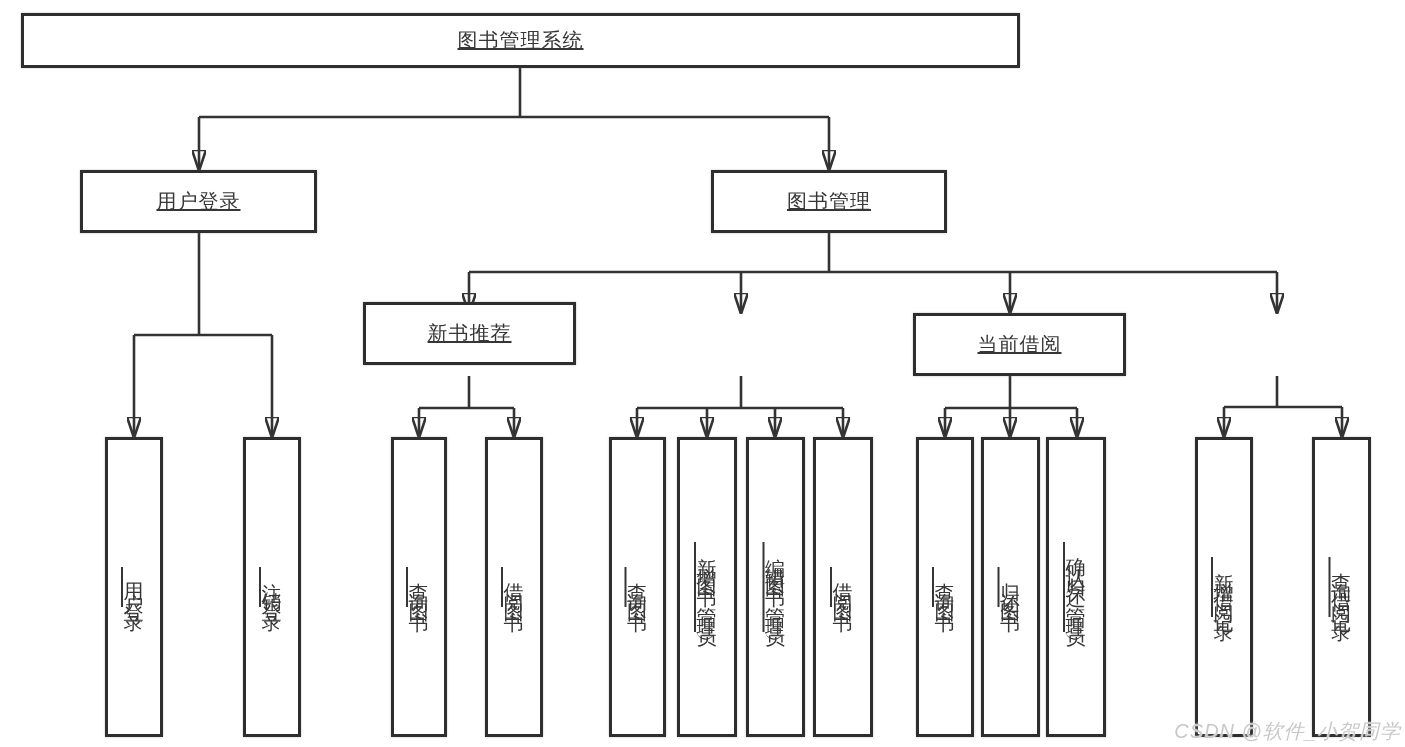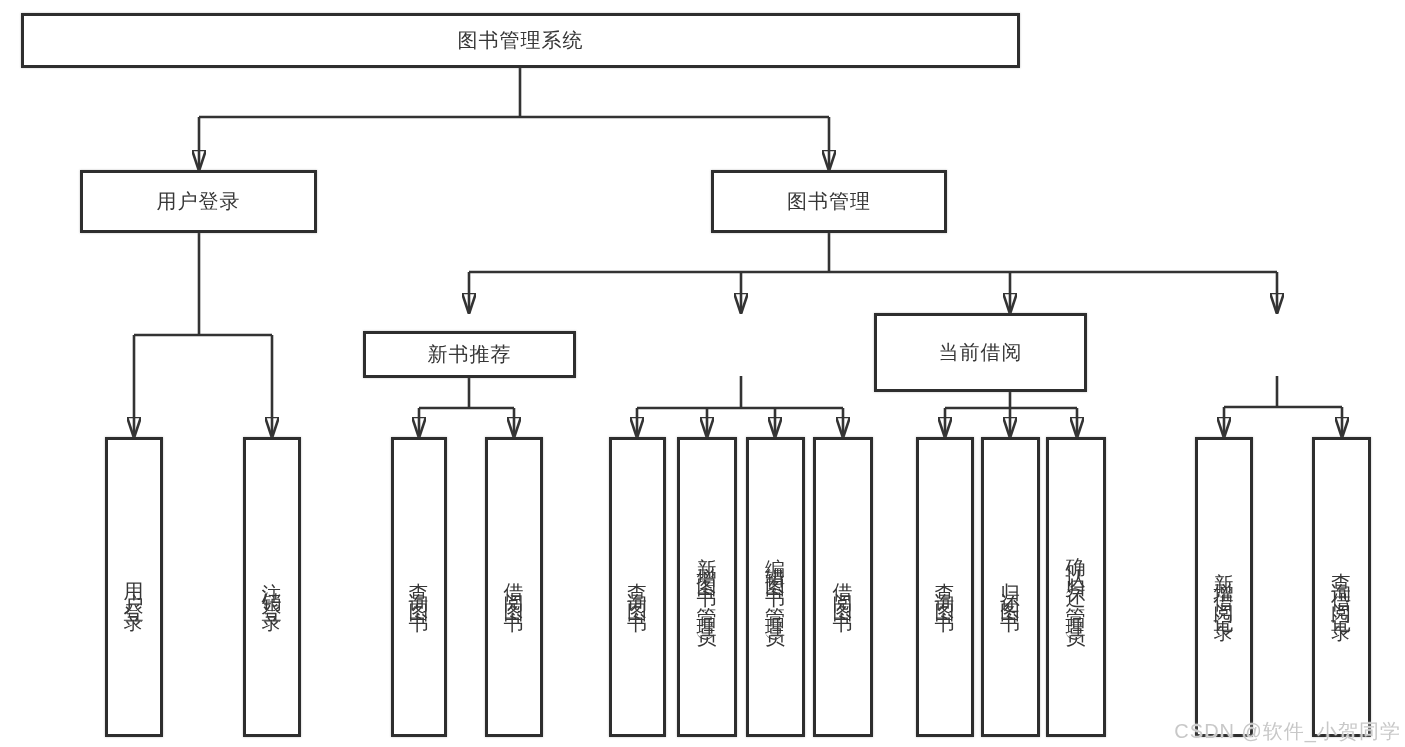--- a/index.html
+++ b/index.html
@@ -26,38 +26,40 @@
     box-sizing: border-box;
     background: #ffffff;
     border: 3px solid #2e2e2e;
     color: #363636;
     display: flex;
     align-items: center;
     justify-content: center;
     font-size: 20px;
     letter-spacing: 1px;
     box-shadow: 0 0 2px rgba(120,120,120,0.45);
+    text-decoration: underline;
   }
   .vnode {
     writing-mode: vertical-rl;
     text-orientation: mixed;
     letter-spacing: 10px;
     font-size: 20px;
     line-height: 1;
     text-align: center;
   }
   .watermark {
     position: absolute;
     right: 4px;
     bottom: 2px;
     font-size: 20px;
     color: #c8c8c8;
     letter-spacing: 1px;
     text-shadow: 0 0 2px #ffffff, 0 0 1px #ffffff;
     white-space: nowrap;
+    font-style: italic;
   }
 </style>
 </head>
 <body>
 
 <div class="canvas">
 
   <svg class="wires" viewBox="0 0 1405 747" xmlns="http://www.w3.org/2000/svg">
     <defs>
       <marker id="arrow" markerUnits="userSpaceOnUse" markerWidth="21" markerHeight="14" refX="20" refY="7" orient="auto" viewBox="0 0 21 14">
@@ -124,24 +126,24 @@
     <span>图书管理系统</span>
   </div>
 
   <div class="node" style="left:80px; top:170px; width:237px; height:63px;">
     <span>用户登录</span>
   </div>
   <div class="node" style="left:711px; top:170px; width:236px; height:63px;">
     <span>图书管理</span>
   </div>
 
-  <div class="node" style="left:363px; top:331px; width:213px; height:47px;">
+  <div class="node" style="left:363px; top:302px; width:213px; height:63px;">
     <span>新书推荐</span>
   </div>
-  <div class="node" style="left:874px; top:313px; width:213px; height:79px;">
+  <div class="node" style="left:913px; top:313px; width:213px; height:63px;">
     <span>当前借阅</span>
   </div>
 
   <div class="node vnode" style="left:105px; top:437px; width:58px; height:300px;">
     <span>用户登录</span>
   </div>
   <div class="node vnode" style="left:243px; top:437px; width:58px; height:300px;">
     <span>注销登录</span>
   </div>
 

